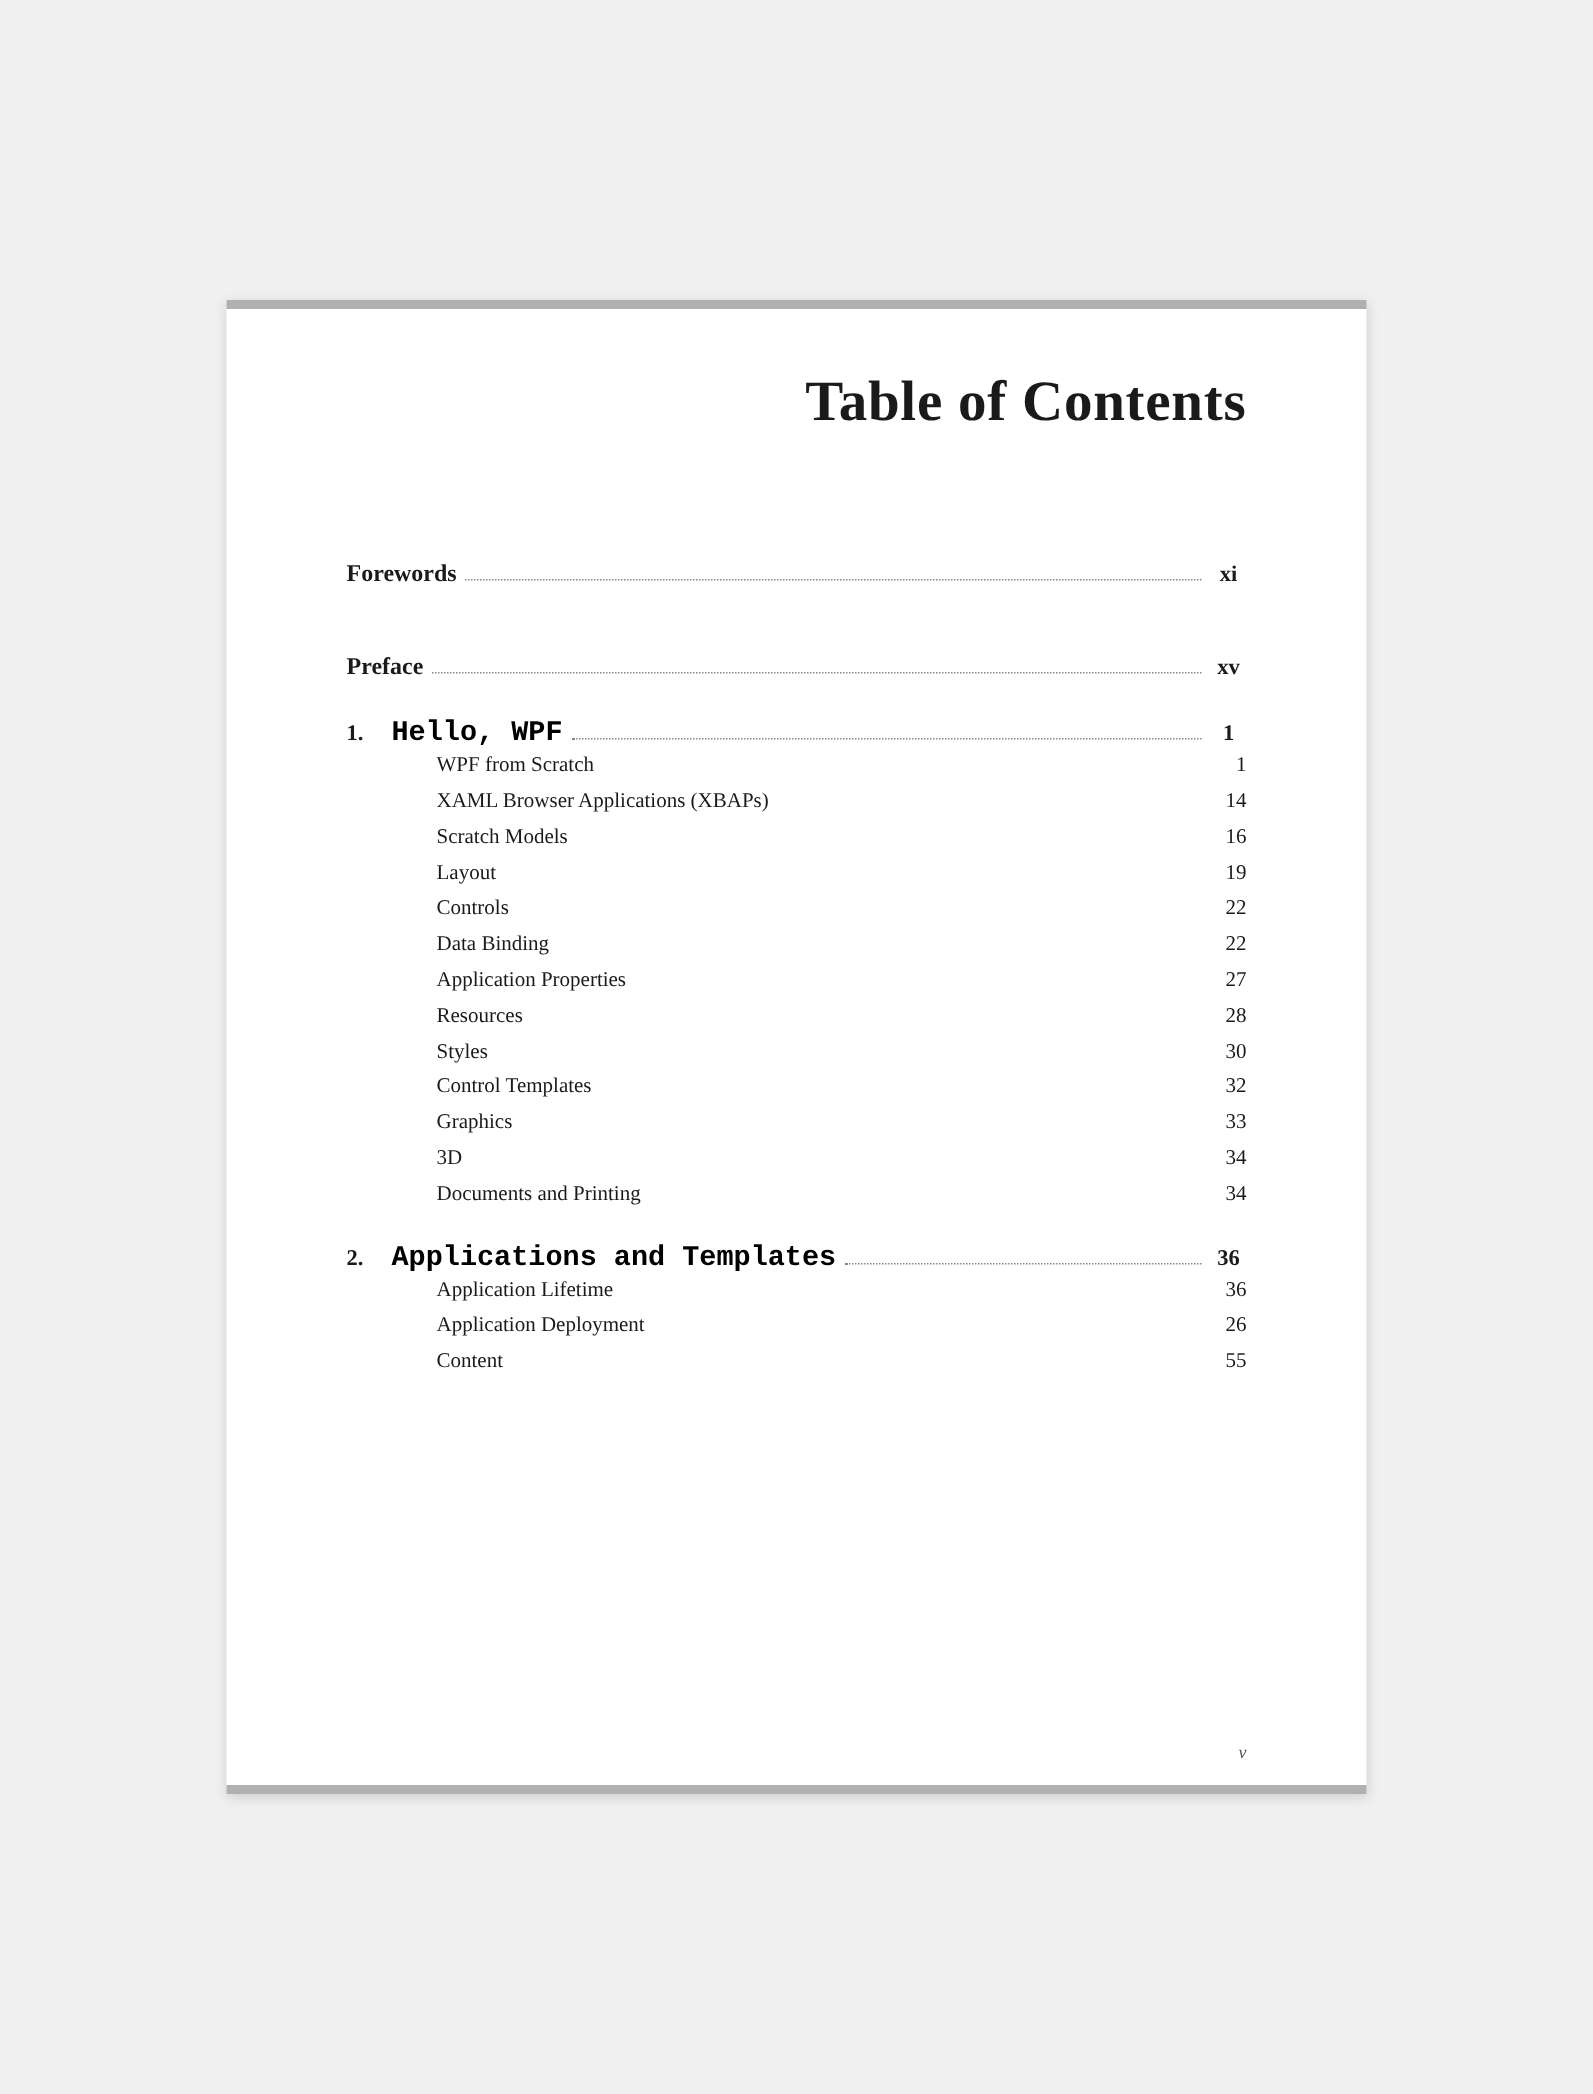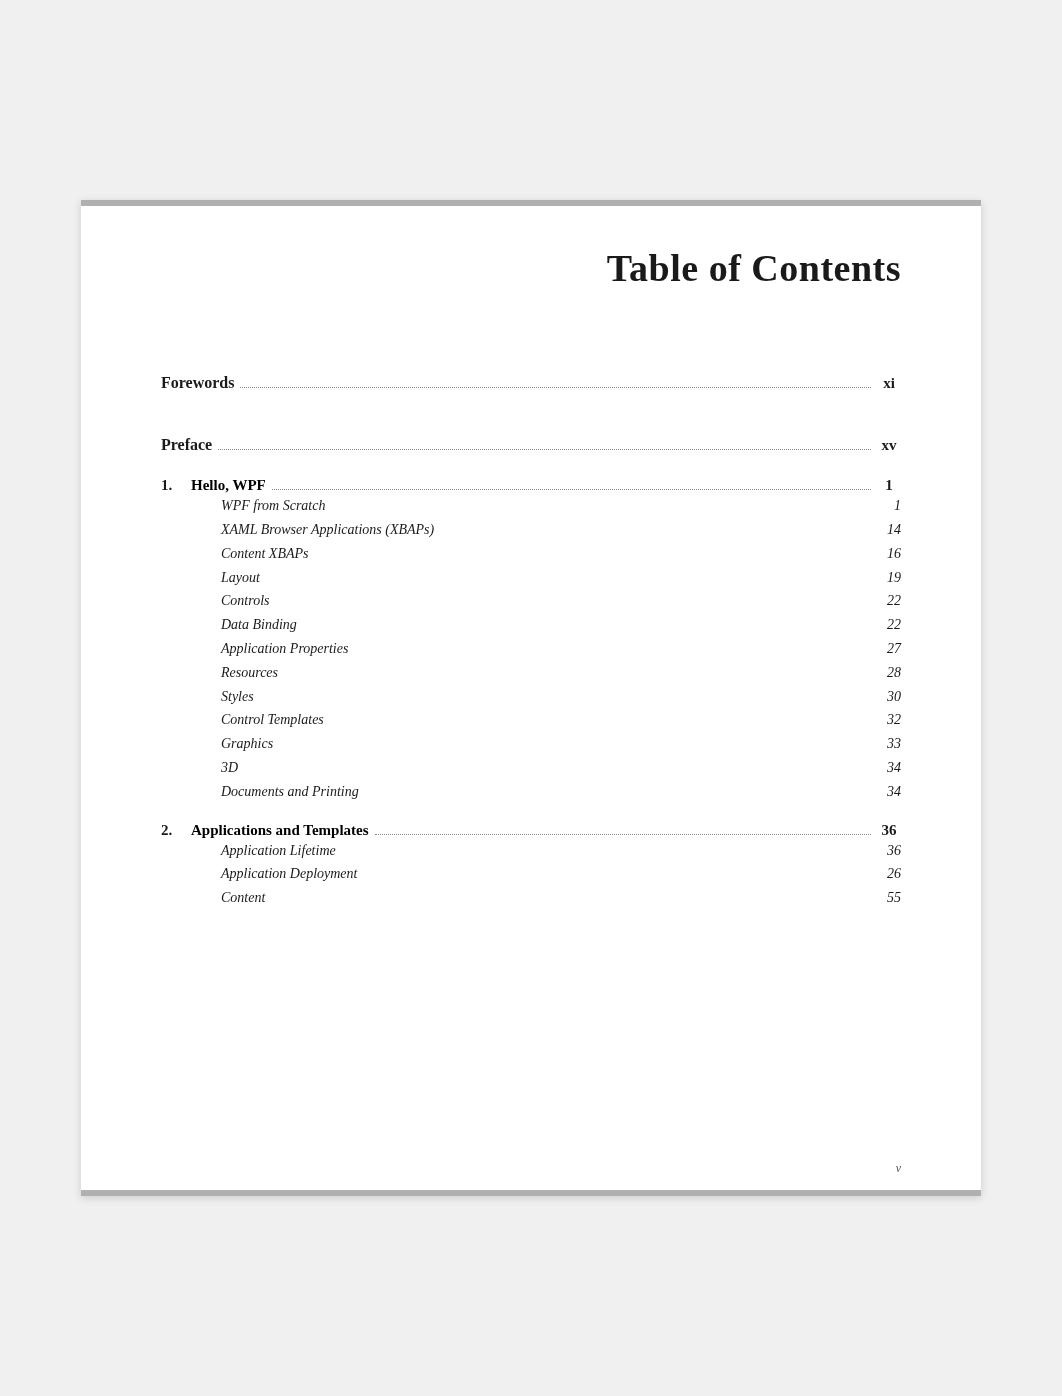--- a/index.html
+++ b/index.html
@@ -11,21 +11,21 @@
     body {
       background: #f0f0f0;
       display: flex;
       justify-content: center;
       align-items: center;
       min-height: 100vh;
       font-family: Georgia, 'Times New Roman', serif;
     }
 
     .page {
-      width: 900px;
+      width: 760px;
       min-height: 996px;
       background: #ffffff;
       position: relative;
       padding: 0;
       box-shadow: 0 2px 8px rgba(0,0,0,0.15);
     }
 
     .top-border {
       height: 6px;
       background: #b0b0b0;
@@ -105,35 +105,35 @@
 
     .chapter-num {
       min-width: 30px;
       font-weight: bold;
       font-size: 15px;
       color: #1a1a1a;
     }
 
     .chapter-title {
       font-weight: bold;
-      font-size: 15px;
+      font-size: 19px;
+      font-family: Liberation Mono, monospace;
     }
 
     .sub-entry {
       margin-left: 60px;
       margin-top: 0;
       font-size: 14px;
       color: #1a1a1a;
     }
 
     .sub-entry-row {
       display: flex;
       align-items: baseline;
       line-height: 1.7;
-      font-style: italic;
     }
 
     .sub-label {
       color: #1a1a1a;
       font-size: 14px;
     }
 
     .sub-space {
       flex: 1;
     }
@@ -204,21 +204,21 @@
             <span class="sub-label">WPF from Scratch</span>
             <span class="sub-space"></span>
             <span class="sub-page">1</span>
           </div>
           <div class="sub-entry-row">
             <span class="sub-label">XAML Browser Applications (XBAPs)</span>
             <span class="sub-space"></span>
             <span class="sub-page">14</span>
           </div>
           <div class="sub-entry-row">
-            <span class="sub-label">Content XBAPs</span>
+            <span class="sub-label">Scratch Models</span>
             <span class="sub-space"></span>
             <span class="sub-page">16</span>
           </div>
           <div class="sub-entry-row">
             <span class="sub-label">Layout</span>
             <span class="sub-space"></span>
             <span class="sub-page">19</span>
           </div>
           <div class="sub-entry-row">
             <span class="sub-label">Controls</span>

